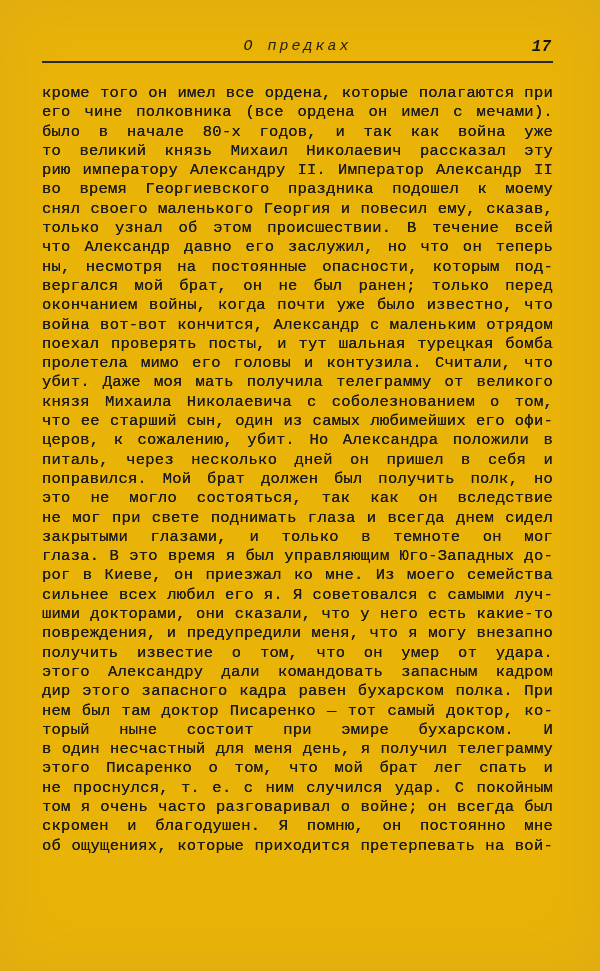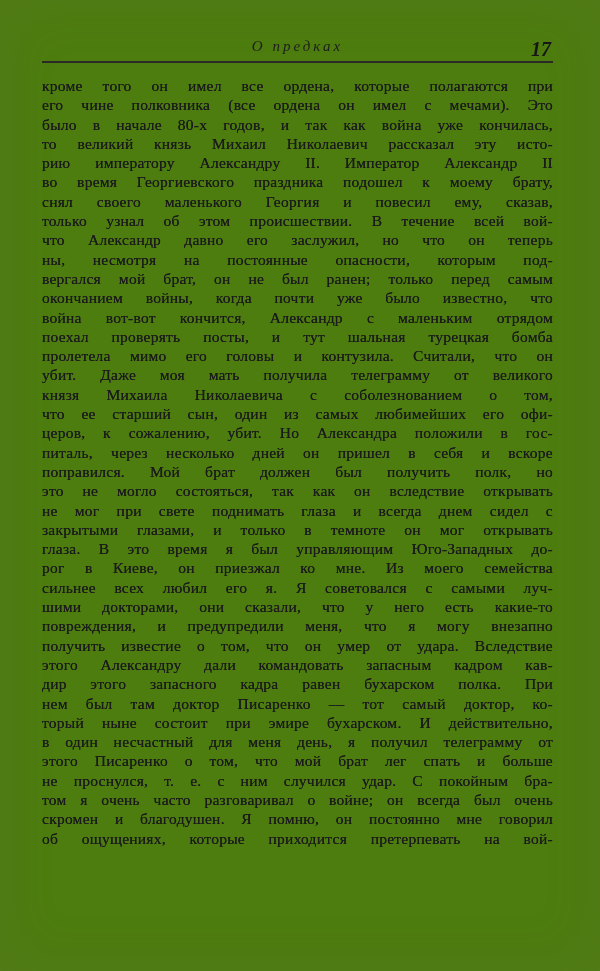--- a/index.html
+++ b/index.html
@@ -5,23 +5,23 @@
   html, body {
     margin: 0;
     padding: 0;
     background: #888;
   }
   .page {
     position: relative;
     width: 600px;
     height: 971px;
     margin: 0 auto;
-    background: #4d7c0f;
+    background: #eab308;
     box-shadow: inset 0 0 60px rgba(120,115,105,0.12);
-    font-family: Liberation Serif, serif;
+    font-family: Liberation Mono, monospace;
     color: #1b1b1b;
     overflow: hidden;
   }
   .running-head {
     position: absolute;
     top: 38px;
     left: 42px;
     right: 47px;
     height: 22px;
   }
@@ -34,35 +34,35 @@
     letter-spacing: 3px;
     white-space: nowrap;
     color: #1e1e1e;
   }
   .page-number {
     position: absolute;
     right: 2px;
     top: 0;
     font-style: italic;
     font-weight: bold;
-    font-size: 20px;
+    font-size: 16px;
     color: #161616;
     margin-left: 20px;
   }
   .head-rule {
     position: absolute;
     top: 61px;
     left: 42px;
     width: 511px;
     height: 2px;
     background: #2a2a28;
   }
   .body-text {
     position: absolute;
-    top: 76px;
+    top: 84px;
     left: 42px;
     width: 511px;
   }
   .text-line {
     font-size: 15.5px;
     line-height: 19.3px;
     letter-spacing: 0.25px;
     text-align: justify;
     text-align-last: justify;
     -moz-text-align-last: justify;

